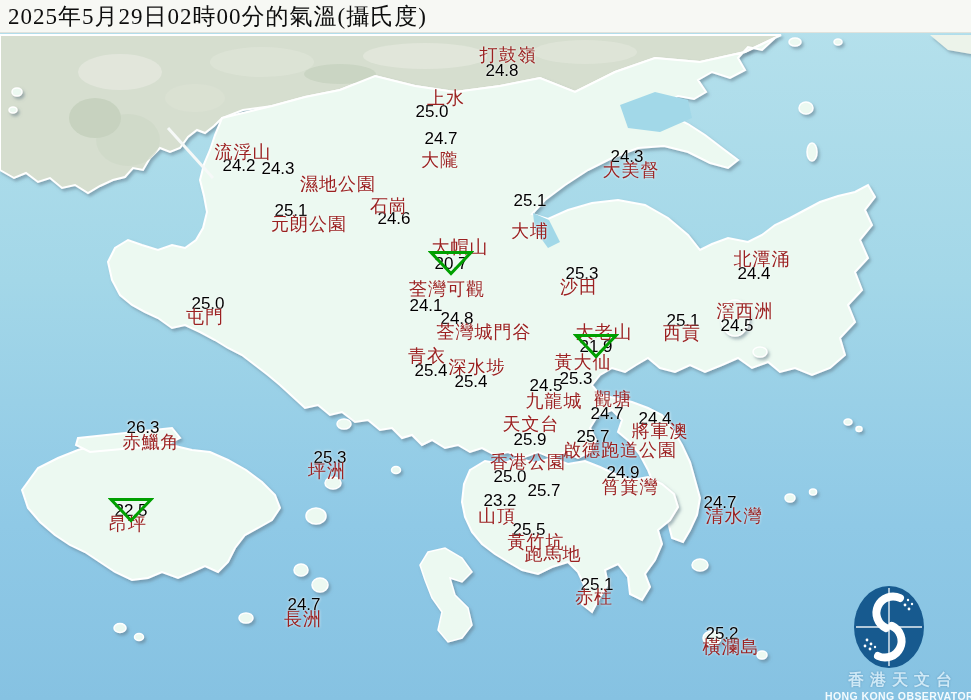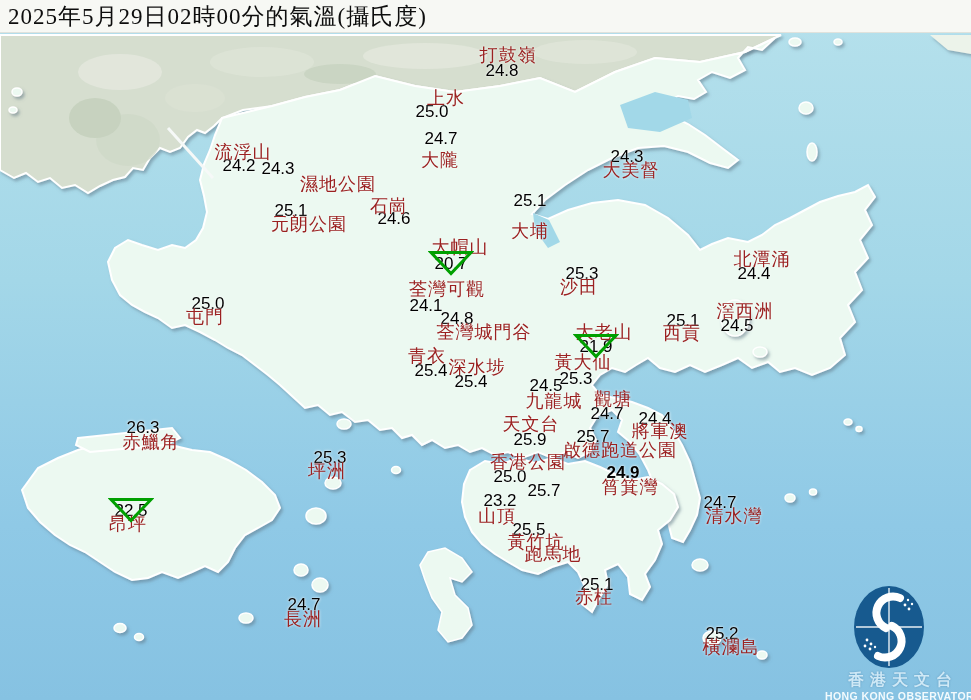--- a/index.html
+++ b/index.html
@@ -208,21 +208,21 @@
       <div class="st-val" style="left: 655px; top: 419px;">24.4</div>
       <div class="st-name" style="left: 660px; top: 431px;">將軍澳</div>
       <div class="st-val" style="left: 593px; top: 437px;">25.7</div>
       <div class="st-name" style="left: 620px; top: 450px;">啟德跑道公園</div>
       <div class="st-val" style="left: 143px; top: 428px;">26.3</div>
       <div class="st-name" style="left: 151px; top: 442px;">赤鱲角</div>
       <div class="st-val" style="left: 330px; top: 458px;">25.3</div>
       <div class="st-name" style="left: 327px; top: 471px;">坪洲</div>
       <div class="st-val" style="left: 510px; top: 477px;">25.0</div>
       <div class="st-name" style="left: 528px; top: 462px;">香港公園</div>
-      <div class="st-val" style="left: 623px; top: 473px; font-weight: bold;">24.9</div>
+      <div class="st-val" style="left: 623px; top: 473px;">24.9</div>
       <div class="st-name" style="left: 630px; top: 487px;">筲箕灣</div>
       <div class="st-val" style="left: 544px; top: 491px;">25.7</div>
       <div class="st-name" style="left: 553px; top: 506px; margin-top: 48px;">跑馬地</div>
       <div class="st-val" style="left: 500px; top: 501px;">23.2</div>
       <div class="st-name" style="left: 497px; top: 516px;">山頂</div>
       <div class="st-val" style="left: 529px; top: 530px;">25.5</div>
       <div class="st-name" style="left: 536px; top: 542px;">黃竹坑</div>
       <div class="st-val" style="left: 720px; top: 503px;">24.7</div>
       <div class="st-name" style="left: 727px; top: 516px; padding-left: 14px;">清水灣</div>
       <div class="st-val" style="left: 131px; top: 511px;">22.5</div>

